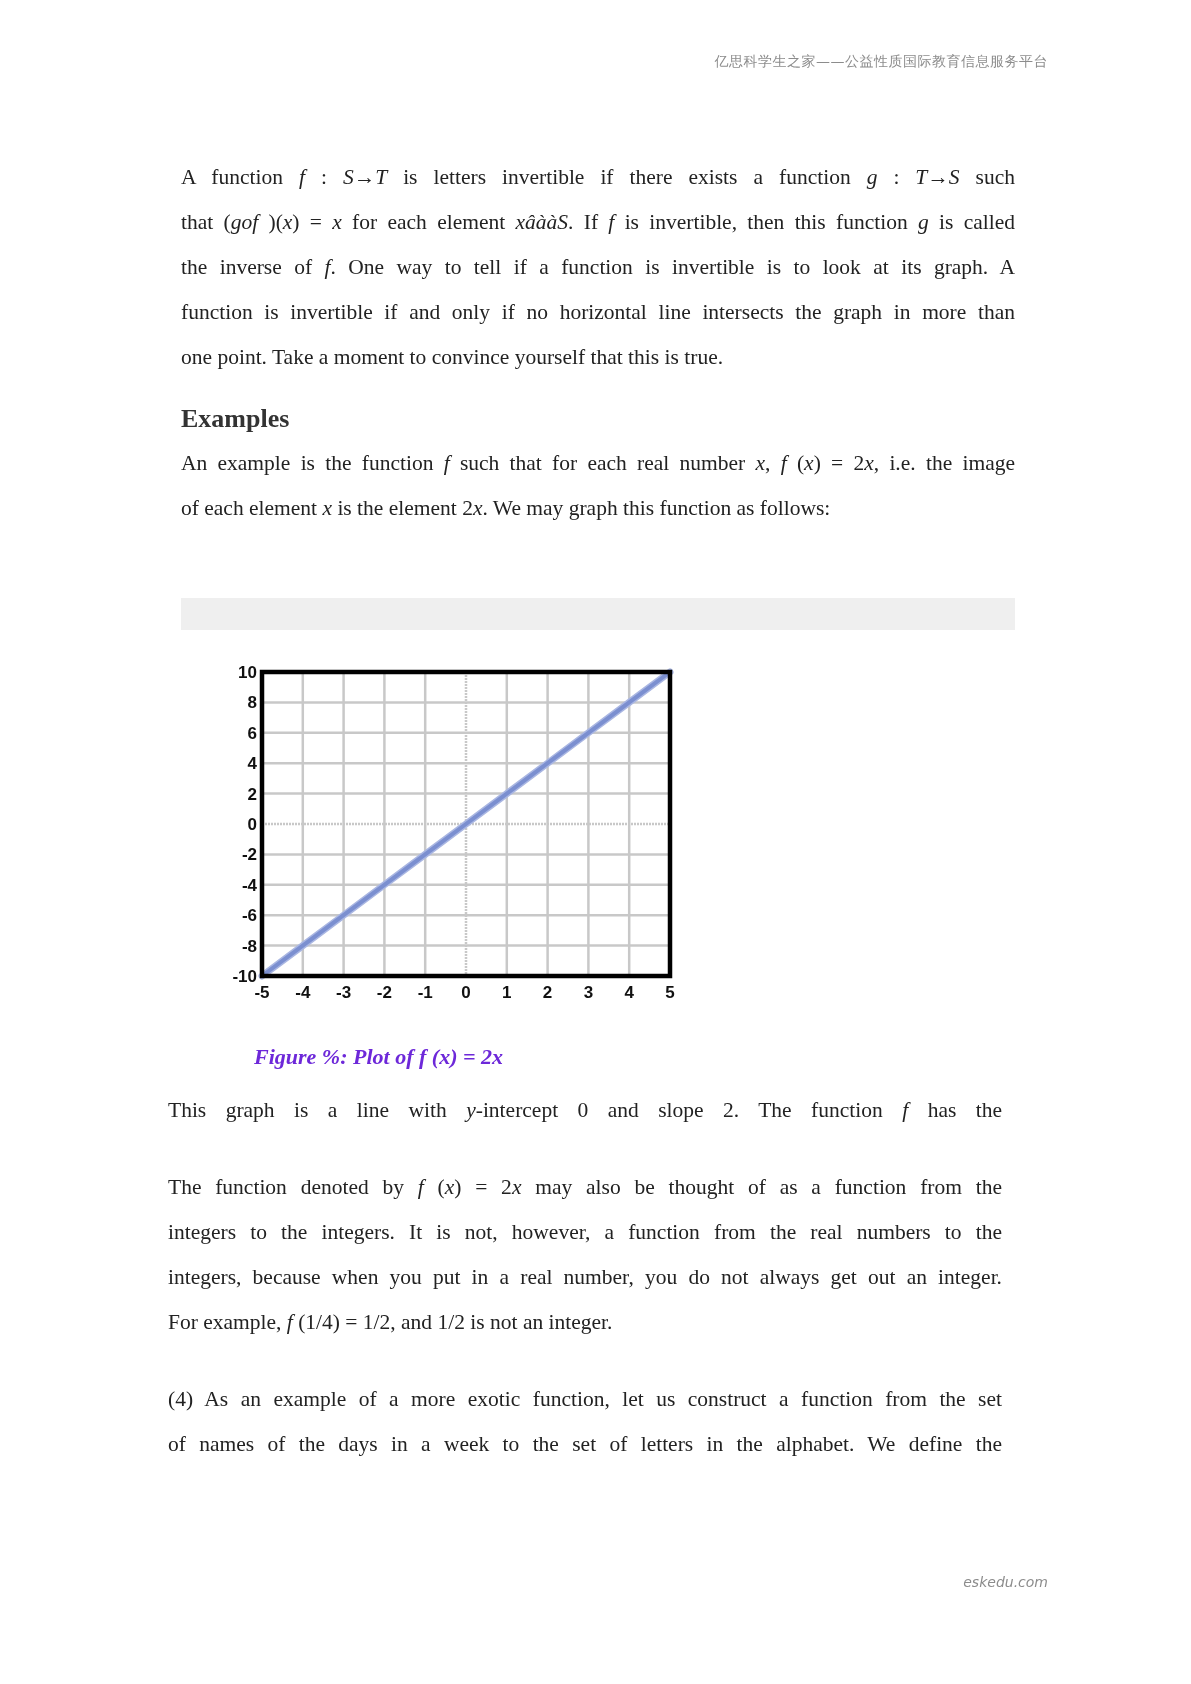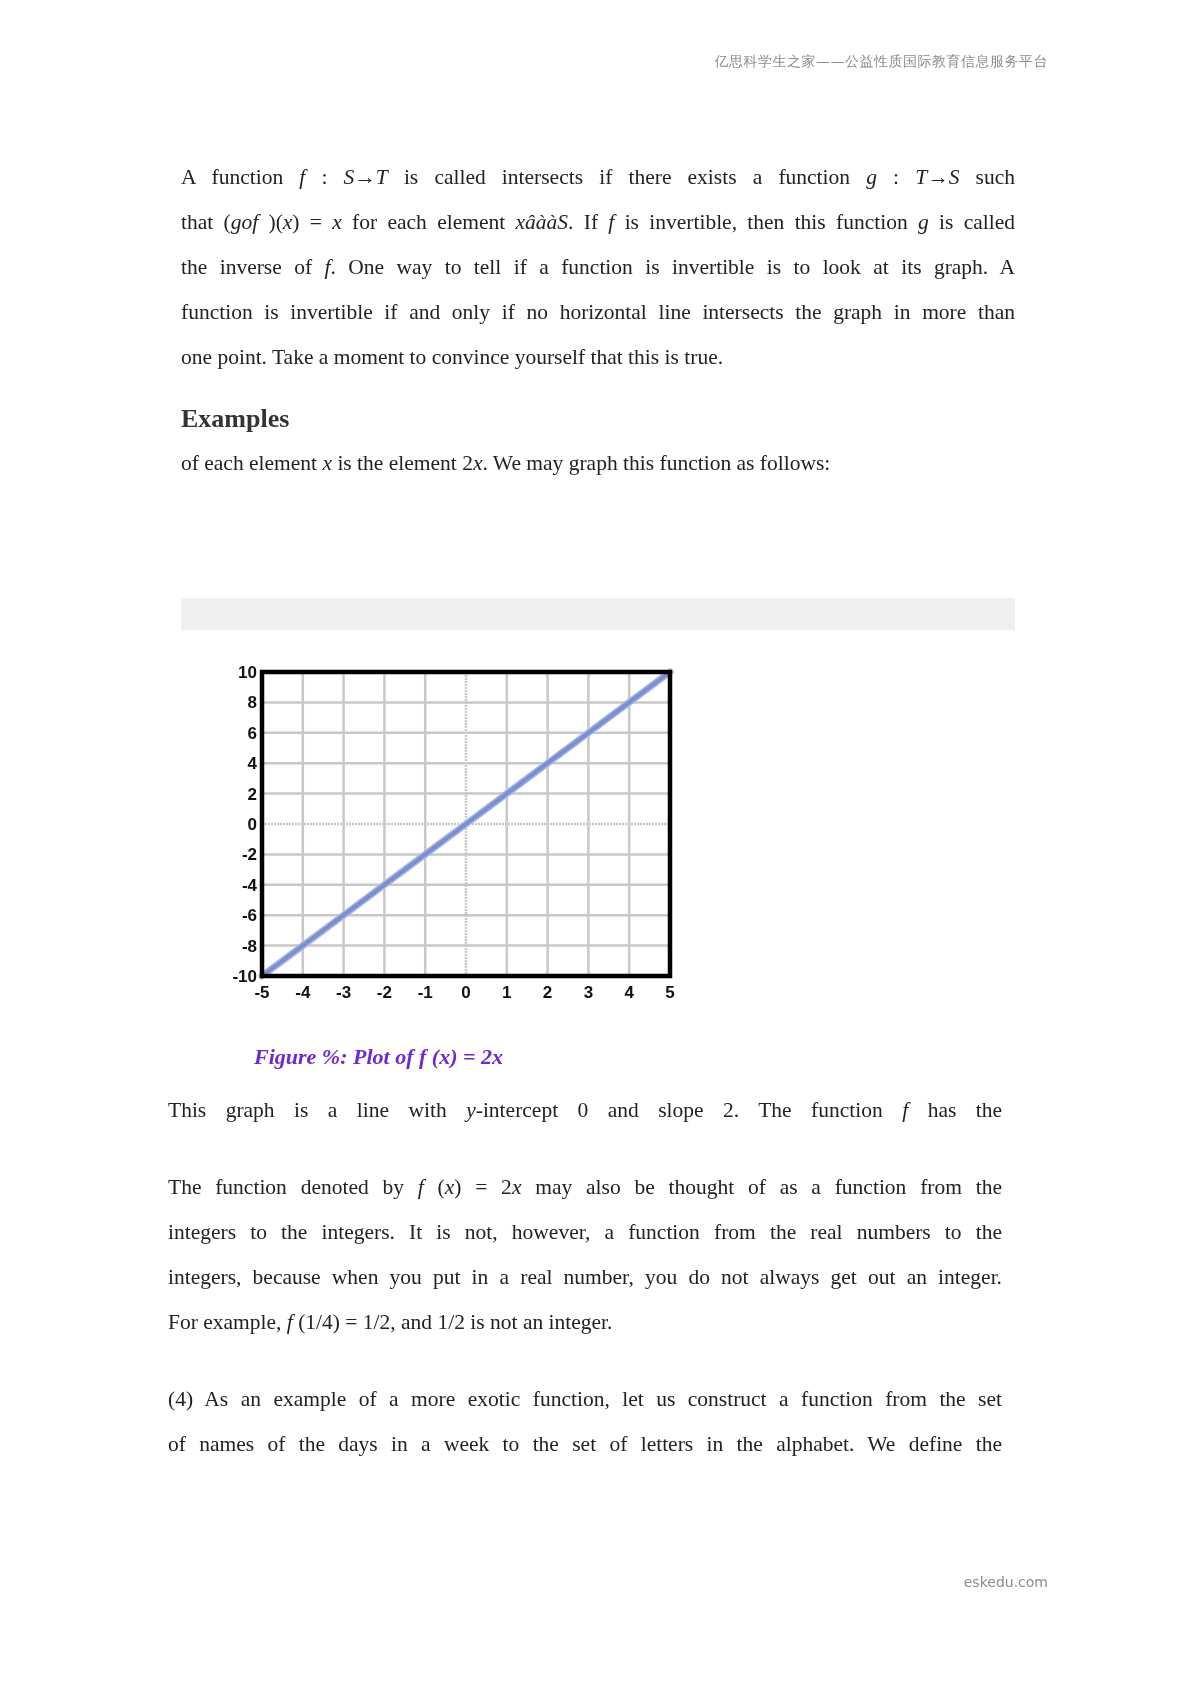--- a/index.html
+++ b/index.html
@@ -1,54 +1,57 @@
 <!DOCTYPE html>
 <html><head>
 <meta charset="utf-8">
 <style>
   html, body { margin: 0; padding: 0; background: #ffffff; }
   body { width: 1191px; height: 1684px; position: relative; overflow: hidden;
          font-family: "Liberation Serif", "DejaVu Serif", serif; color: #222; }
   .header { position: absolute; top: 53px; right: 143px; font-family: "DejaVu Sans", sans-serif;
             font-size: 14px; color: #8c8c8c; letter-spacing: 0.5px; }
   .footer { position: absolute; top: 1574px; right: 143px; font-family: "DejaVu Sans", sans-serif;
-            font-size: 14px; color: #8c8c8c; }
+            font-size: 14px; color: #8c8c8c; font-style: italic; }
   .content { position: absolute; left: 181px; top: 155px; width: 834px; }
   p { margin: 0; font-size: 21.5px; line-height: 45px; text-align: justify; text-align-last: left; }
   .justify-full { text-align-last: justify; }
   .heading { font-weight: bold; font-size: 26px; line-height: 45px; margin-top: 16px; color: #333; }
   i, .it { font-style: italic; }
   b { font-weight: bold; }
   .gap { height: 32px; }
   .greybar { position: absolute; left: 181px; top: 598px; width: 834px; height: 32px; background: #efefef; }
   .chart { position: absolute; left: 222px; top: 660px; width: 470px; height: 355px; }
   .caption { position: absolute; left: 254px; top: 1044px; font-size: 22px; font-weight: bold; font-style: italic; color: #6d28d9; }
   .after { position: absolute; left: 168px; top: 1088px; width: 834px; }
   .tick { font-family: "Liberation Sans", "DejaVu Sans", sans-serif; font-weight: bold; font-size: 17px; fill: #111; }
 </style>
 </head>
 <body>
 
 <div class="header">亿思科学生之家——公益性质国际教育信息服务平台</div>
 
 <div class="content">
   <p class="justify-full">
-    <span>A function </span><i>f</i><span> : </span><i>S</i><span>→</span><i>T</i><span> is called intersects if there exists a function </span><i>g</i><span> : </span><i>T</i><span>→</span><i>S</i><span> such</span>
+    <span>A function </span><i>f</i><span> : </span><i>S</i><span>→</span><i>T</i><span> is letters invertible if there exists a function </span><i>g</i><span> : </span><i>T</i><span>→</span><i>S</i><span> such</span>
   </p>
   <p class="justify-full">
     <span>that (</span><i>gof</i><span> )(</span><i>x</i><span>) = </span><i>x</i><span> for each element </span><i>x</i><i>âàà</i><i>S</i><span>. If </span><i>f</i><span> is invertible, then this function </span><i>g</i><span> is called</span>
   </p>
   <p class="justify-full">
     <span>the inverse of </span><i>f</i><span>. One way to tell if a function is invertible is to look at its graph. A</span>
   </p>
   <p class="justify-full">function is invertible if and only if no horizontal line intersects the graph in more than</p>
   <p>one point. Take a moment to convince yourself that this is true.</p>
 
   <div class="heading">Examples</div>
 
+  <p class="justify-full">
+    <span>An example is the function </span><i>f</i><span> such that for each real number </span><i>x</i><span>, </span><i>f</i><span> (</span><i>x</i><span>) = 2</span><i>x</i><span>, i.e. the image</span>
+  </p>
   <p>
     <span>of each element </span><i>x</i><span> is the element 2</span><i>x</i><span>. We may graph this function as follows:</span>
   </p>
 </div>
 
 <div class="greybar"></div>
 
 <div class="chart">
   <svg id="plot-svg" width="470" height="355" viewBox="0 0 470 355">
       <rect x="40" y="12" width="408" height="304" fill="#ffffff"></rect>

